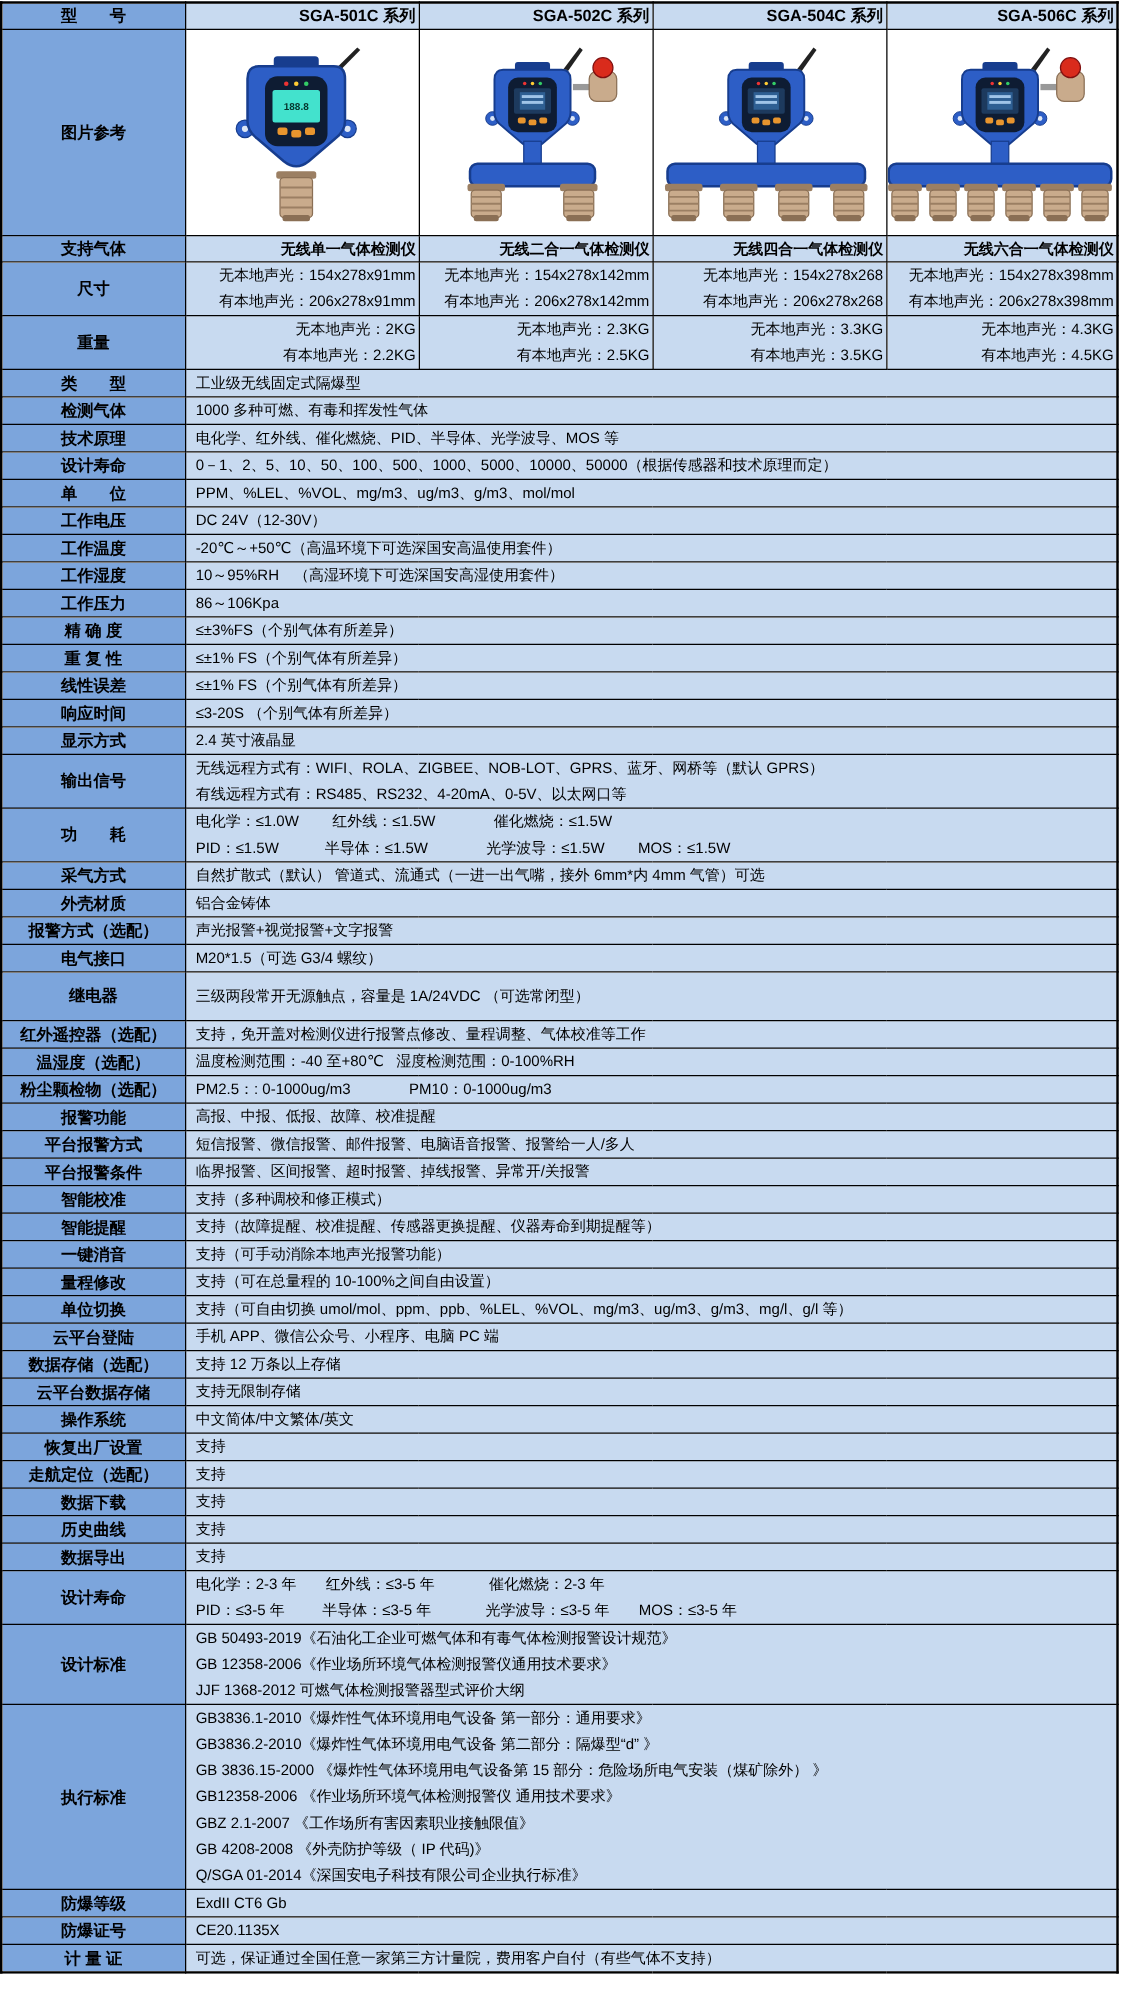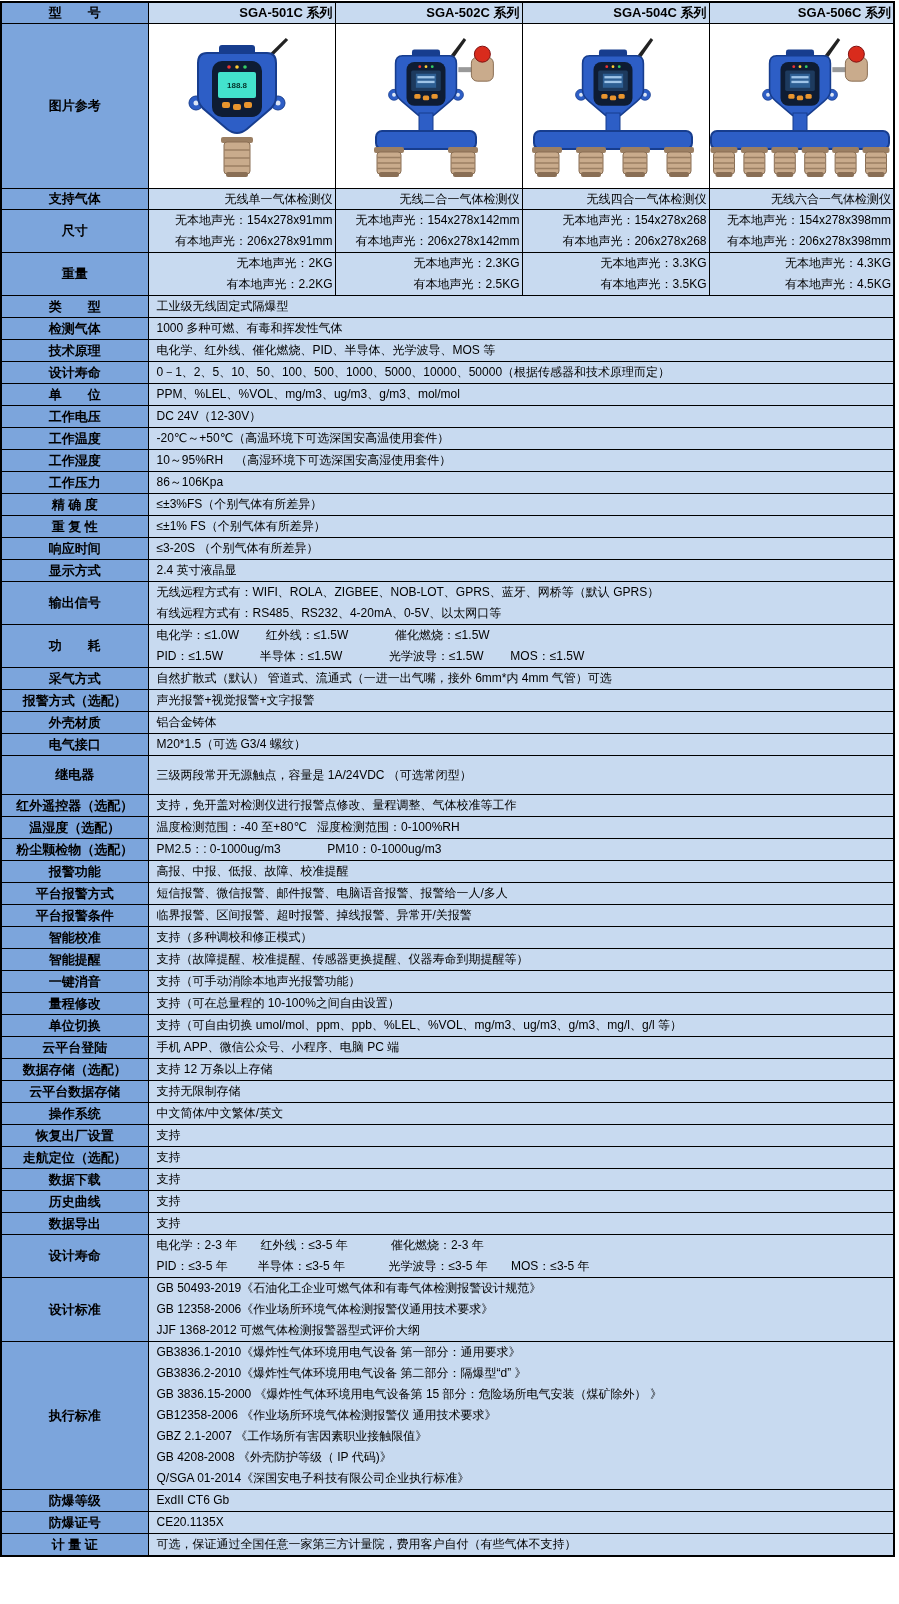--- a/index.html
+++ b/index.html
@@ -6,21 +6,21 @@
   body{width:899px;font-family:"Liberation Sans","DejaVu Sans",sans-serif;color:#000;}
   table{border-collapse:collapse;table-layout:fixed;width:893px;border:2px solid #000;margin:1px 0 0 0;}
   td{border:1px solid #000;vertical-align:middle;overflow:hidden;word-break:break-all;}
   td.label{background:var(--label_bg,#7ca5dc);font-weight:bold;text-align:center;font-size:13px;padding:1px 3px;}
   td.value{background:var(--cell_bg,#c8daf0);font-size:12px;padding:0 8px;text-align:left;}
   td.center{text-align:right;padding:0 2px;}
   .line{line-height:21px;white-space:pre-wrap;}
   tr.hdr td{height:18px;}
   tr.hdr td.value{font-weight:bold;font-size:13px;}
   td.img-cell{background:#ffffff;height:164px;text-align:center;vertical-align:middle;padding:0;}
-  .sup{font-weight:normal;font-size:13px;}
+  .sup{font-weight:bold;font-size:13px;}
   tr.pad td{height:36px;}
   svg{display:block;margin:0 auto;}
 </style>
 </head>
 <body>
 
 <table>
   <colgroup>
     <col style="width:147px">
       <col style="width:187px">
@@ -334,20 +334,26 @@
           <div class="line">≤±3%FS（个别气体有所差异）</div>
         </td>
       </tr>
       <tr>
         <td class="label">重 复 性</td>
         <td class="value" colspan="4">
           <div class="line">≤±1% FS（个别气体有所差异）</div>
         </td>
       </tr>
       <tr>
+        <td class="label">线性误差</td>
+        <td class="value" colspan="4">
+          <div class="line">≤±1% FS（个别气体有所差异）</div>
+        </td>
+      </tr>
+      <tr>
         <td class="label">响应时间</td>
         <td class="value" colspan="4">
           <div class="line">≤3-20S （个别气体有所差异）</div>
         </td>
       </tr>
       <tr>
         <td class="label">显示方式</td>
         <td class="value" colspan="4">
           <div class="line">2.4 英寸液晶显</div>
         </td>
@@ -366,29 +372,29 @@
           <div class="line">PID：≤1.5W           半导体：≤1.5W              光学波导：≤1.5W        MOS：≤1.5W</div>
         </td>
       </tr>
       <tr>
         <td class="label">采气方式</td>
         <td class="value" colspan="4">
           <div class="line">自然扩散式（默认） 管道式、流通式（一进一出气嘴，接外 6mm*内 4mm 气管）可选</div>
         </td>
       </tr>
       <tr>
+        <td class="label">外壳材质</td>
+        <td class="value" colspan="4">
+          <div class="line">铝合金铸体</div>
+        </td>
+      </tr>
+      <tr>
         <td class="label">报警方式（选配）</td>
         <td class="value" colspan="4">
           <div class="line">声光报警+视觉报警+文字报警</div>
-        </td>
-      </tr>
-      <tr>
-        <td class="label">外壳材质</td>
-        <td class="value" colspan="4">
-          <div class="line">铝合金铸体</div>
         </td>
       </tr>
       <tr>
         <td class="label">电气接口</td>
         <td class="value" colspan="4">
           <div class="line">M20*1.5（可选 G3/4 螺纹）</div>
         </td>
       </tr>
       <tr class="pad">
         <td class="label">继电器</td>

